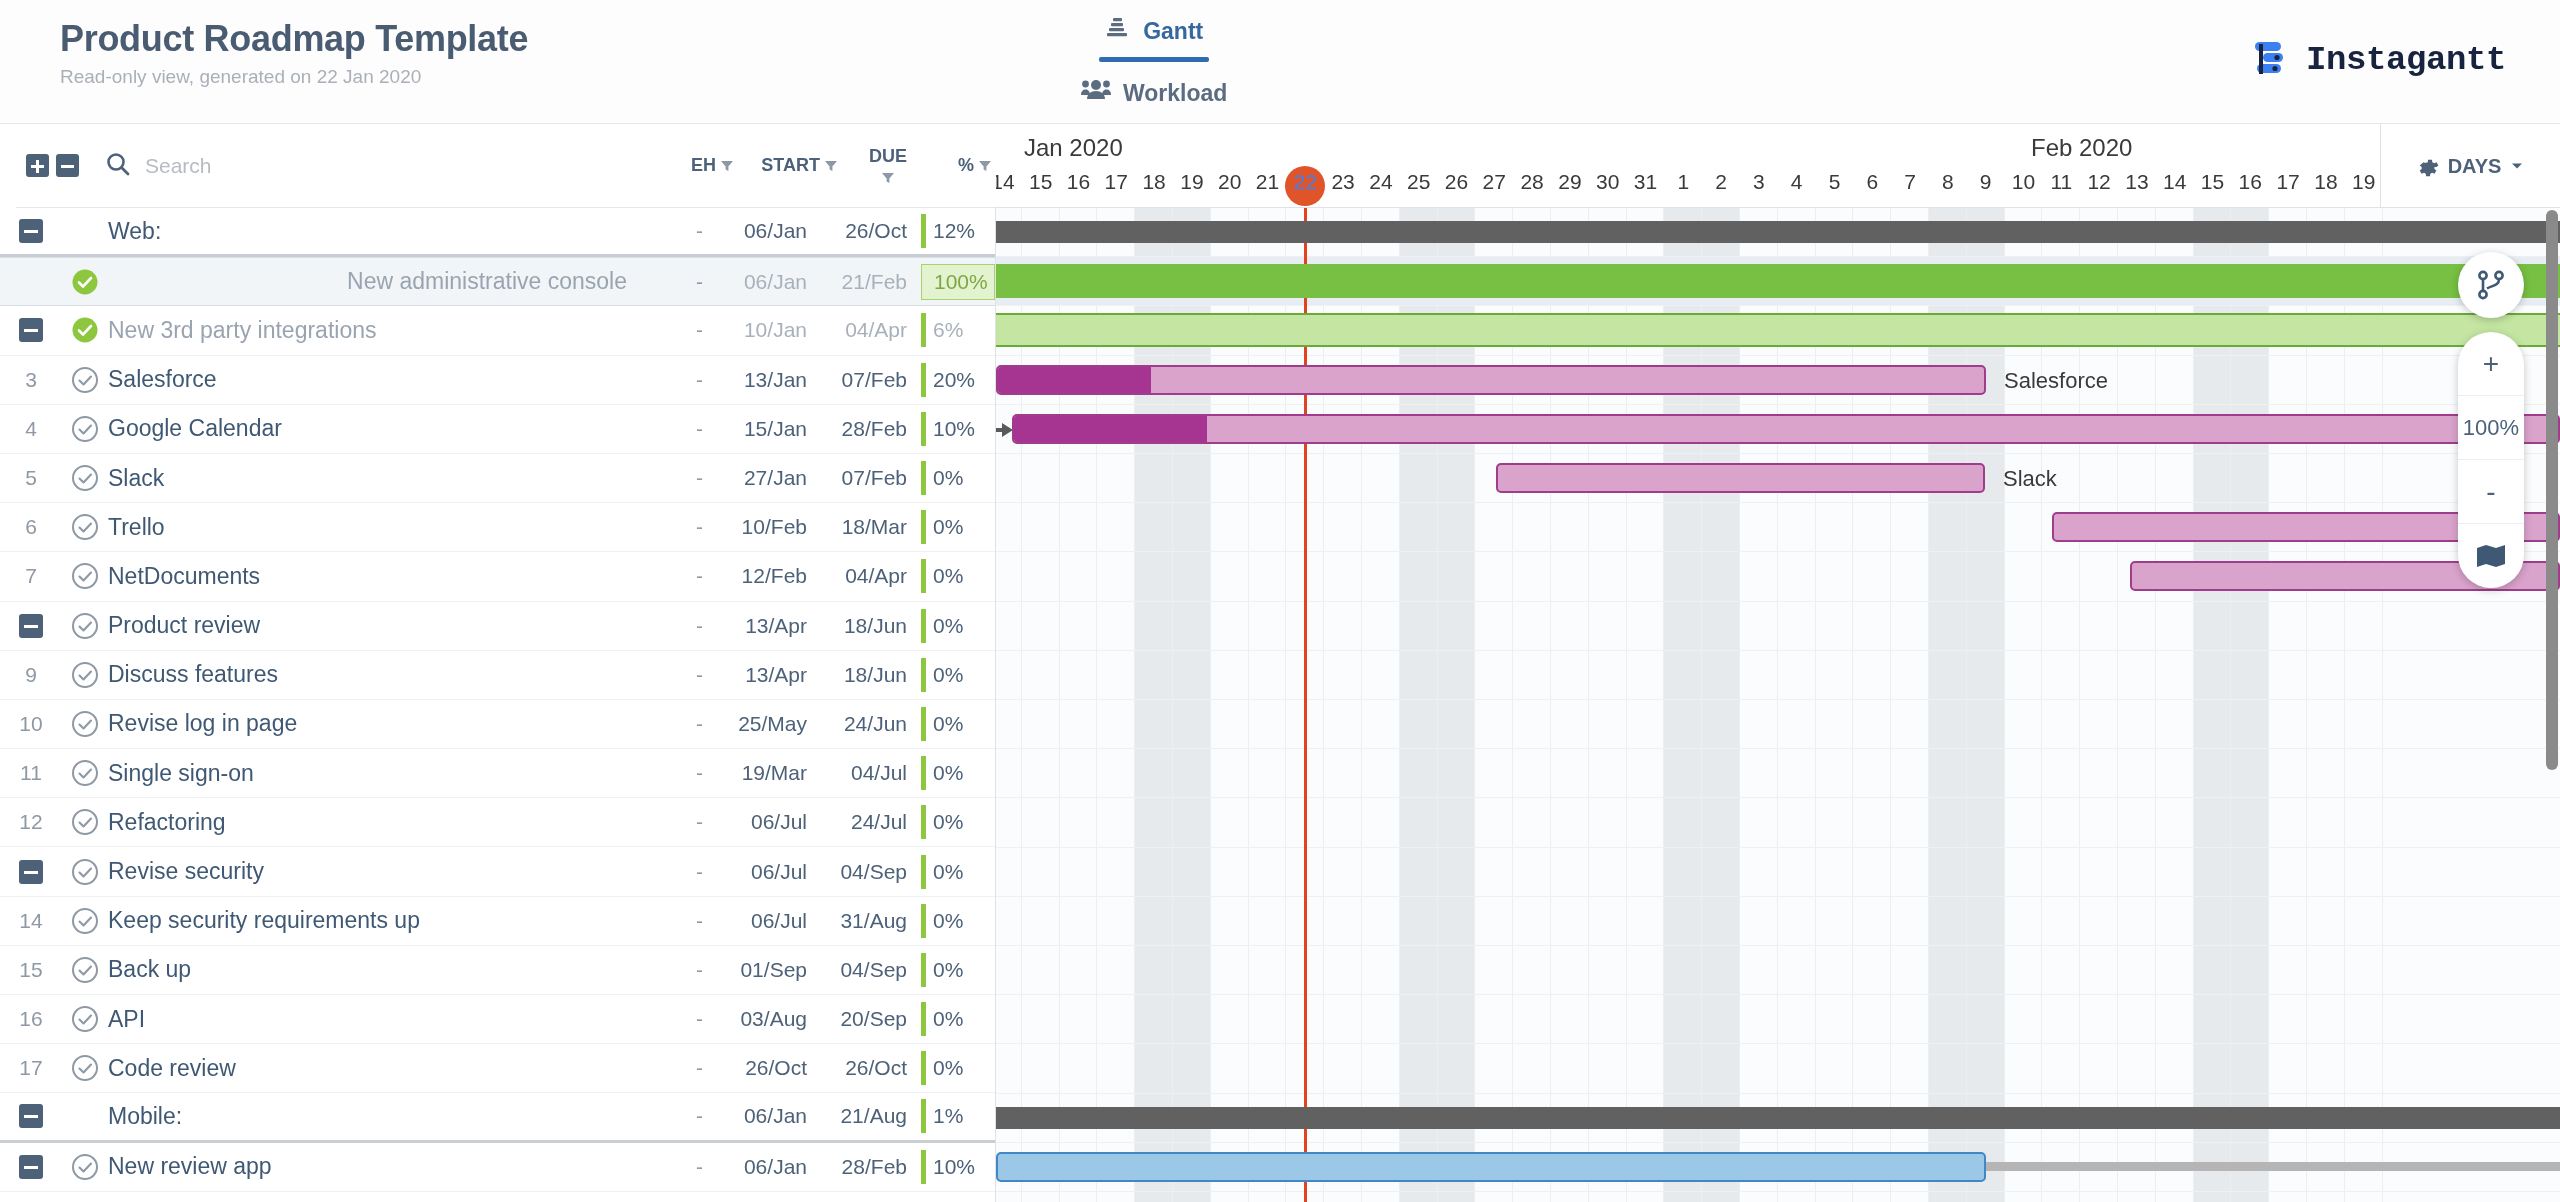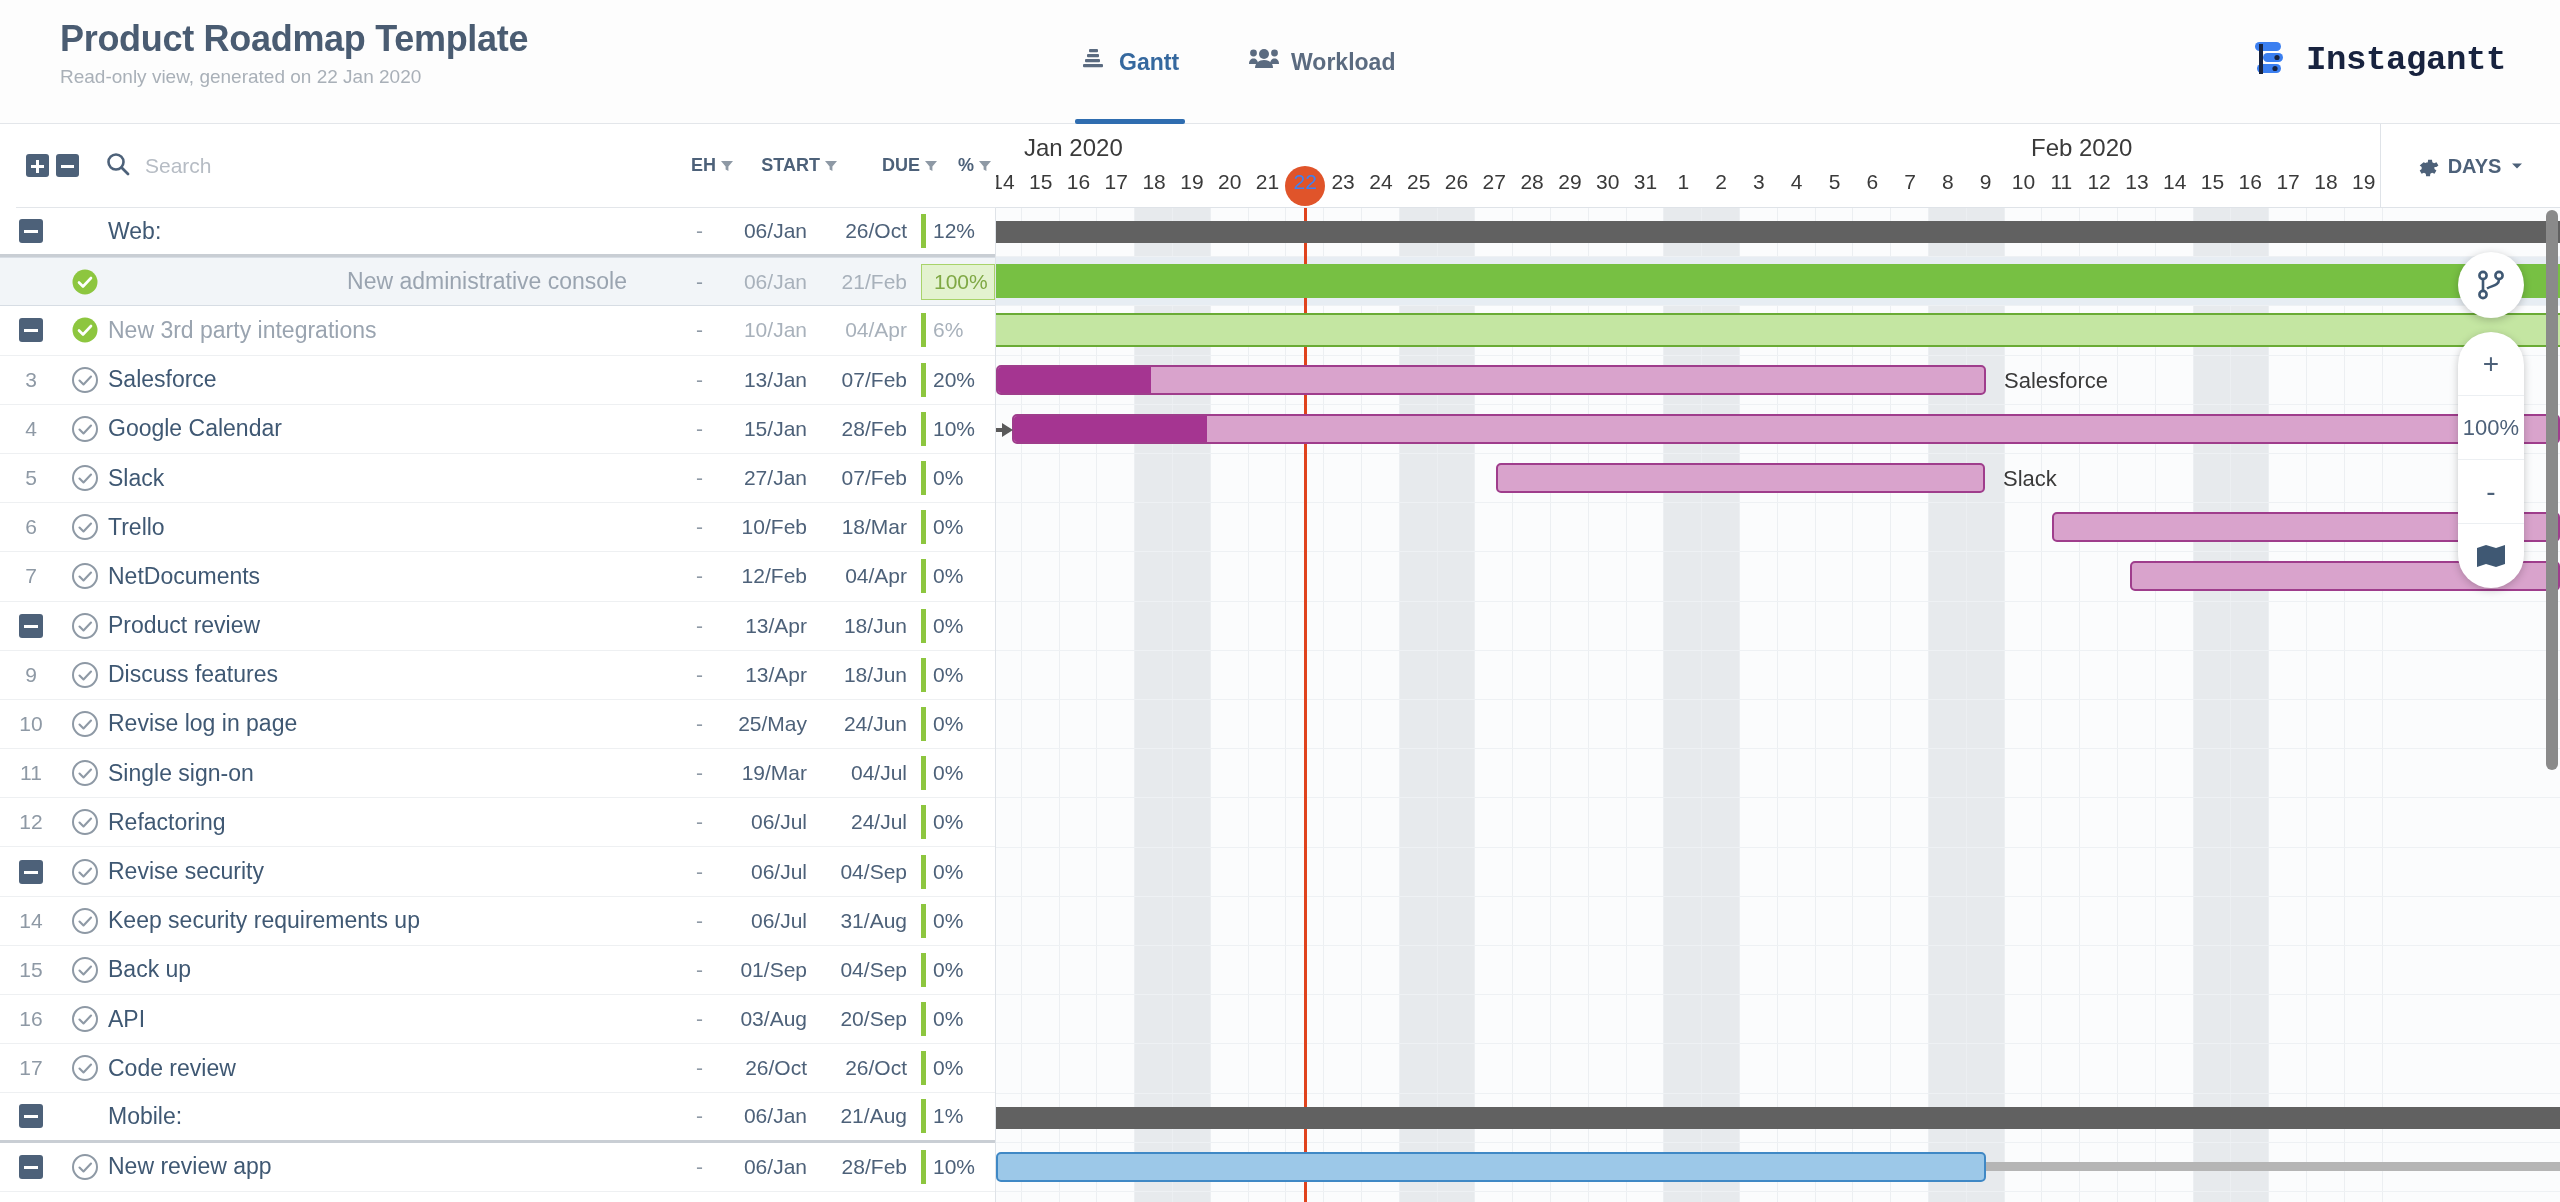--- a/index.html
+++ b/index.html
@@ -18,21 +18,21 @@
   .title-block { position: absolute; left: 60px; top: 18px; }
   .app-title {
     font-size: 36px; font-weight: bold; color: #4a5c72; letter-spacing: -0.3px;
   }
   .app-subtitle {
     font-size: 19px; color: #a9b0b8; margin-top: 6px; font-weight: normal;
   }
 
   .tabs {
     position: absolute; left: 1075px; top: 0; height: 124px;
-    display: flex; align-items: center; gap: 58px;
+    display: flex; align-items: center;  flex-direction: column;
   }
   .tab {
     display: flex; align-items: center; gap: 12px;
     height: 124px; padding: 0 6px;
     font-size: 23px; font-weight: bold; color: #5b6b80;
     cursor: pointer; position: relative;
   }
   .tab.active { color: #35689e; }
   .tab.active::after {
     content: ""; position: absolute; left: 0; right: 0; bottom: 0;
@@ -78,21 +78,21 @@
   .search-input::placeholder { color: #b6bcc4; }
 
   .col-heads { display: flex; align-items: center; height: 84px; }
   .col-head {
     font-size: 18px; font-weight: bold; color: #4d6179;
     display: flex; align-items: center; gap: 4px; justify-content: flex-end;
     cursor: pointer; white-space: nowrap;
   }
   .ch-eh    { width: 64px; }
   .ch-start { width: 104px; }
-  .ch-due   { width: 100px; }
+  .ch-due   { width: 100px; flex-direction: column; }
   .ch-pct   { width: 74px; padding-right: 20px; }
 
   
   .tl-head {
     position: absolute; left: 996px; top: 124px; right: 0; height: 84px;
     background: #ffffff; border-bottom: 1px solid #dfe3e8; overflow: hidden;
   }
   .tl-months { position: absolute; left: 0; top: 0; height: 46px; width: 100%; }
   .tl-month {
     position: absolute; top: 10px; font-size: 24px; color: #3a3a3a;

